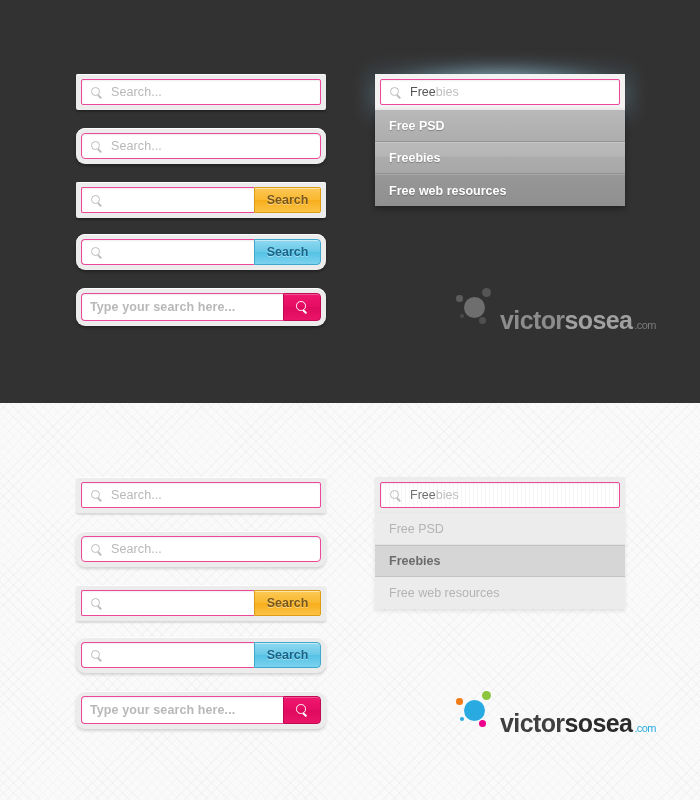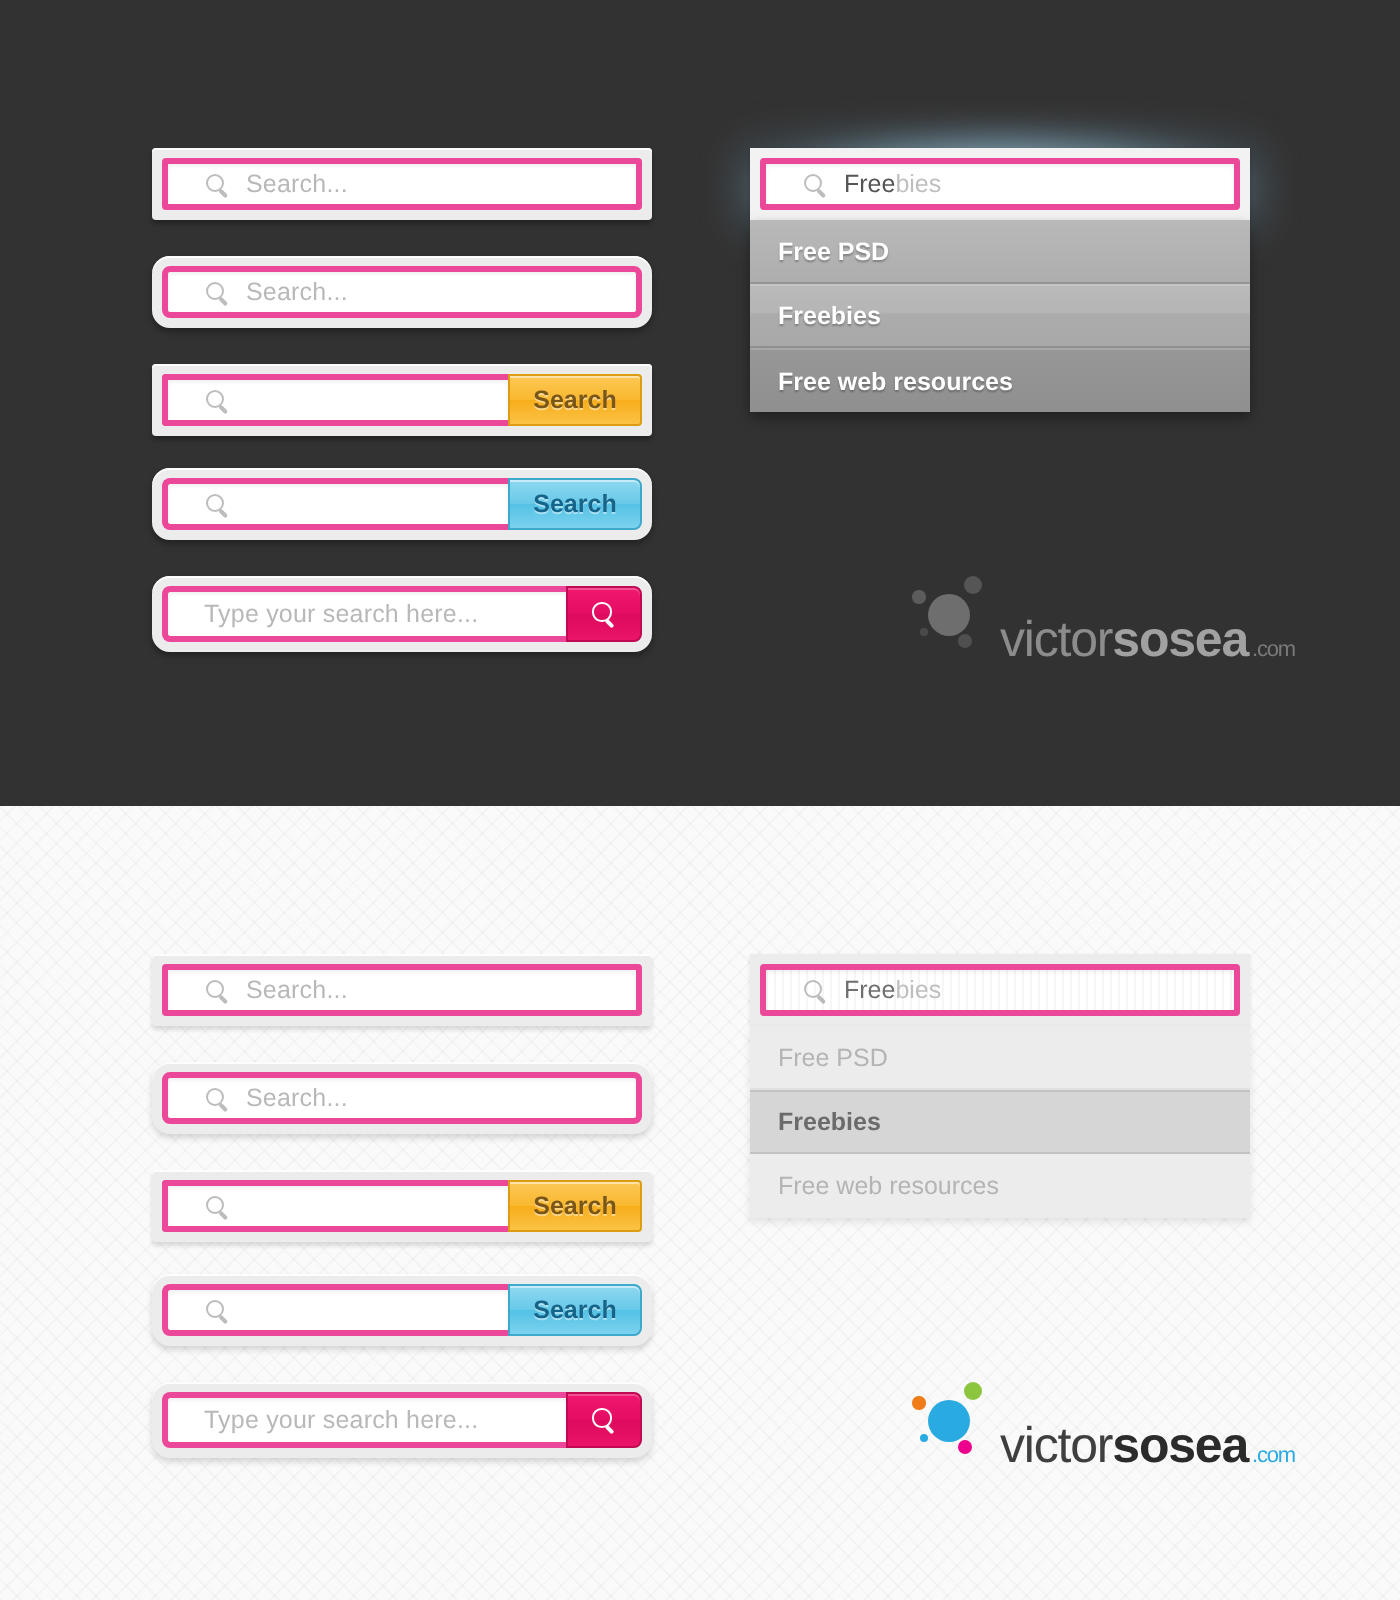--- a/index.html
+++ b/index.html
@@ -90,42 +90,43 @@
     background: #ececec;
     border-radius: 9px;
     box-shadow: 0 2px 3px rgba(0,0,0,0.15),
                 inset 0 1px 0 rgba(255,255,255,0.9);
   }
 
   
   .well {
     flex: 1 1 auto;
     background: #fff;
-    border: 3px solid #ec4899;
+    border: 1px solid #ec4899;
     border-radius: 2px;
     height: 26px;
     display: flex;
     align-items: center;
-    padding: 0 18px;
+    padding: 0 8px;
     box-shadow: inset 0 1px 2px rgba(0,0,0,0.07);
     min-width: 0;
   }
 
   .well-round { border-radius: 4px; }
 
   .well-tall { height: 28px; }
 
   
   .well-attached {
     border-right: none;
     border-radius: 2px 0 0 2px;
   }
   .well-attached-round {
     border-radius: 4px 0 0 4px;
     border-right: none;
+    font-weight: bold;
   }
 
   
   .mag {
     flex: 0 0 auto;
     width: 13px;
     height: 13px;
     margin-right: 8px;
     position: relative;
     opacity: 0.58;
@@ -323,21 +324,21 @@
   .dot-sm    { left: 7px;  top: 28px;  width: 4px;  height: 4px; }
 
   .logo-type {
     font-size: 25px;
     letter-spacing: -0.6px;
     line-height: 1;
     display: flex;
     align-items: baseline;
     margin-left: 3px;
   }
-  .logo-type .lt-1 { font-weight: 400; }
+  .logo-type .lt-1 { font-weight: 700; }
   .logo-type .lt-2 { font-weight: bold; margin-top: 28px; }
   .logo-type .lt-3 { font-size: 11px; margin-left: 2px; font-weight: 400; }
 </style>
 </head>
 <body>
 
 <div id="stage">
 
   <div class="section section-dark">
 

